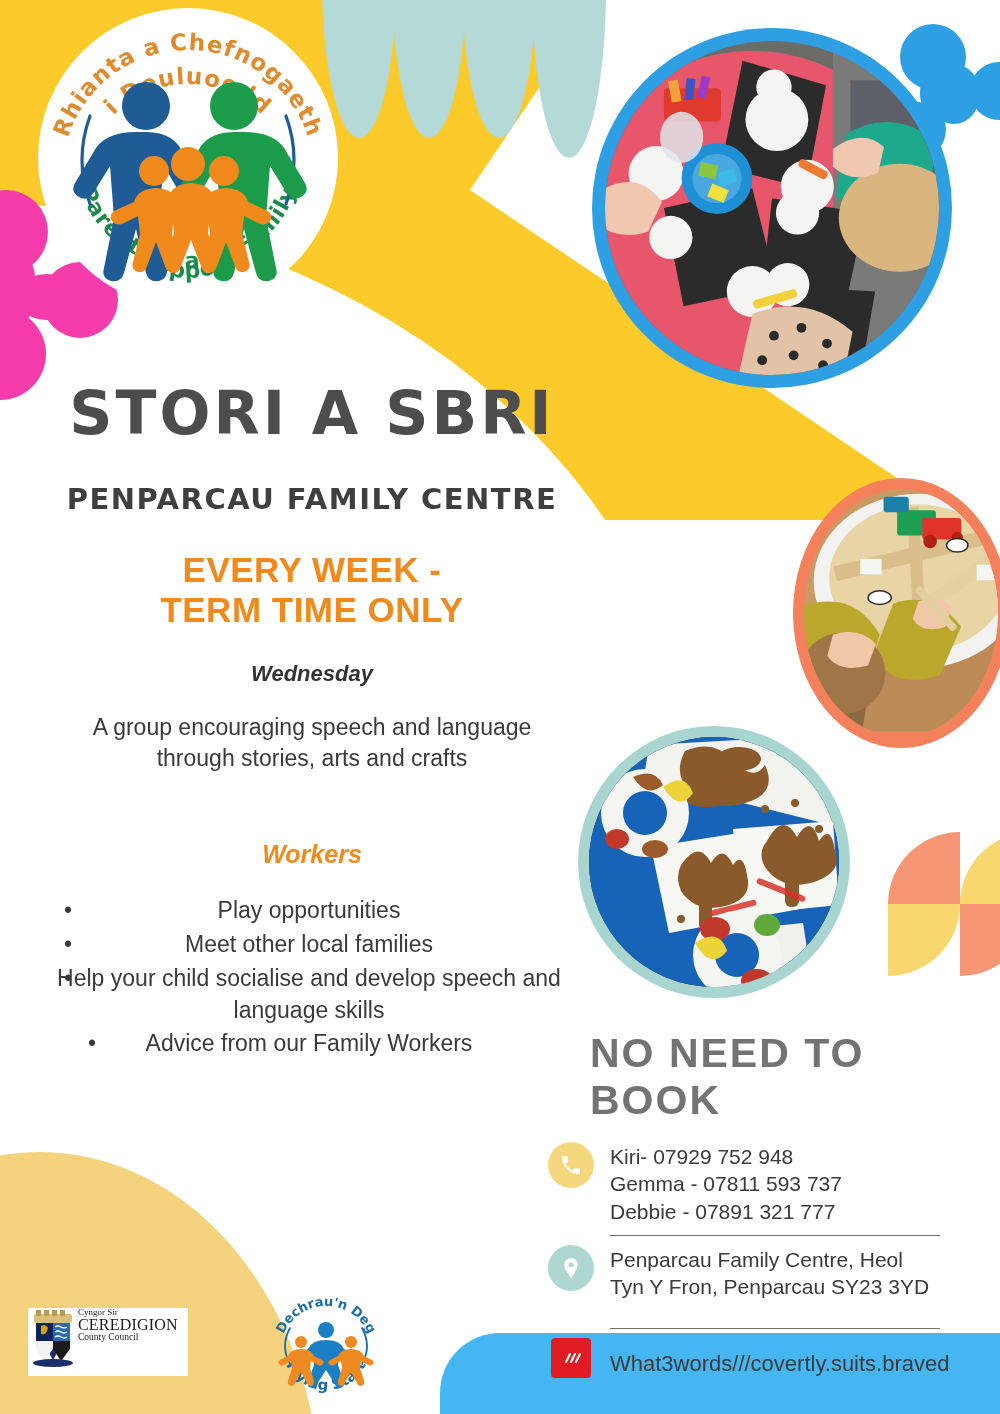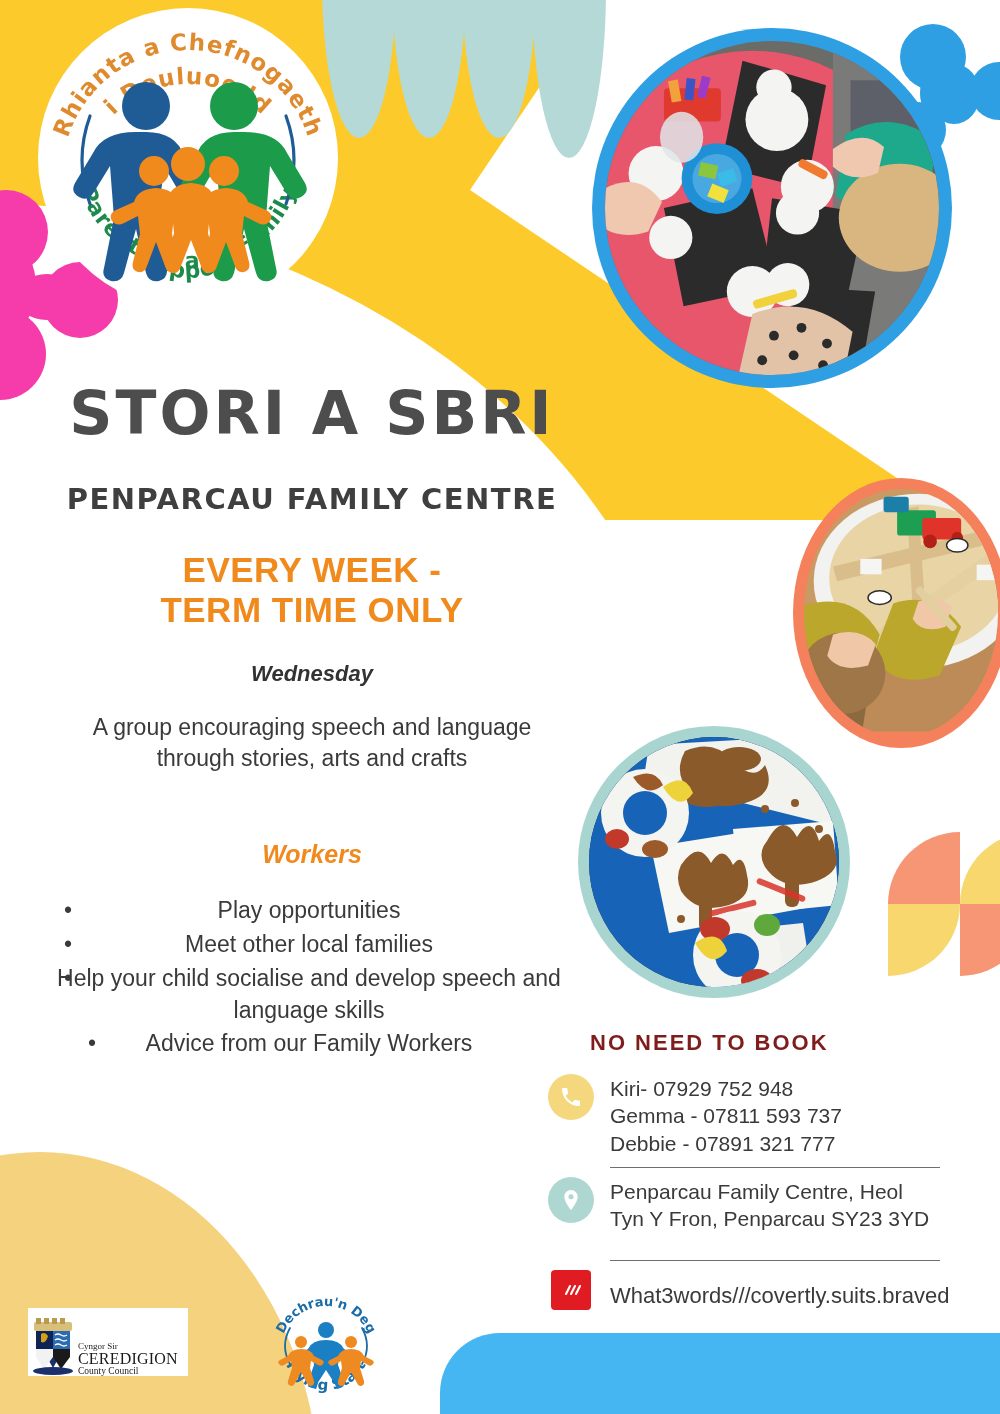--- a/index.html
+++ b/index.html
@@ -143,40 +143,40 @@
   ul#benefits li {
     position: relative; padding: 0 6px 0 0; margin-bottom: 2px;
   }
   ul#benefits li .bullet {
     position: absolute; left: 22px; top: 0; font-size: 23px; line-height: 1.38;
   }
 
   
   #contact { position: absolute; left: 548px; top: 1030px; width: 440px; }
   #book-head {
-    font-size: 22px; font-weight: bold; letter-spacing: 2px;
-    color: #7f1d1d; margin: 0 0 18px 42px;
+    font-size: 41px; font-weight: bold; letter-spacing: 2px;
+    color: #737373; margin: 0 0 18px 42px;
   }
   .crow { display: flex; align-items: flex-start; margin-bottom: 4px; }
   .cicon {
     width: 46px; height: 46px; border-radius: 50%;
     flex: 0 0 46px; display: flex; align-items: center; justify-content: center;
     margin-right: 16px;
   }
   .cicon.phone { background: #F5D77E; }
   .cicon.pin   { background: #AFD7D2; }
   .cicon.w3w   { background: #E11B22; border-radius: 4px; width: 40px; height: 40px; flex-basis: 40px; margin-left:3px; margin-right: 19px;}
   .ctext { font-size: 21px; color: #3A3A3A; line-height: 1.30; padding-top: 1px; }
   .rule { border-top: 1.5px solid #6f6f6f; margin: 10px 0 9px 0; width: 330px; }
 
   
   #ceredigion {
     position: absolute; left: 28px; top: 1308px;
     width: 160px; height: 68px; background: #ffffff;
-    display: flex; align-items: flex-end;
+    display: flex; align-items: flex-start;
   }
   #cered-text { font-family: "Liberation Serif", serif; line-height: 1.0; color: #1a1a1a; }
   #cered-text .l1 { font-size: 9px; }
   #cered-text .l2 { font-size: 16px; letter-spacing: .2px; }
   #cered-text .l3 { font-size: 9.5px; }
 
   #flyingstart { position: absolute; left: 268px; top: 1290px; width: 116px; height: 108px; }
 </style>
 </head>
 <body>

